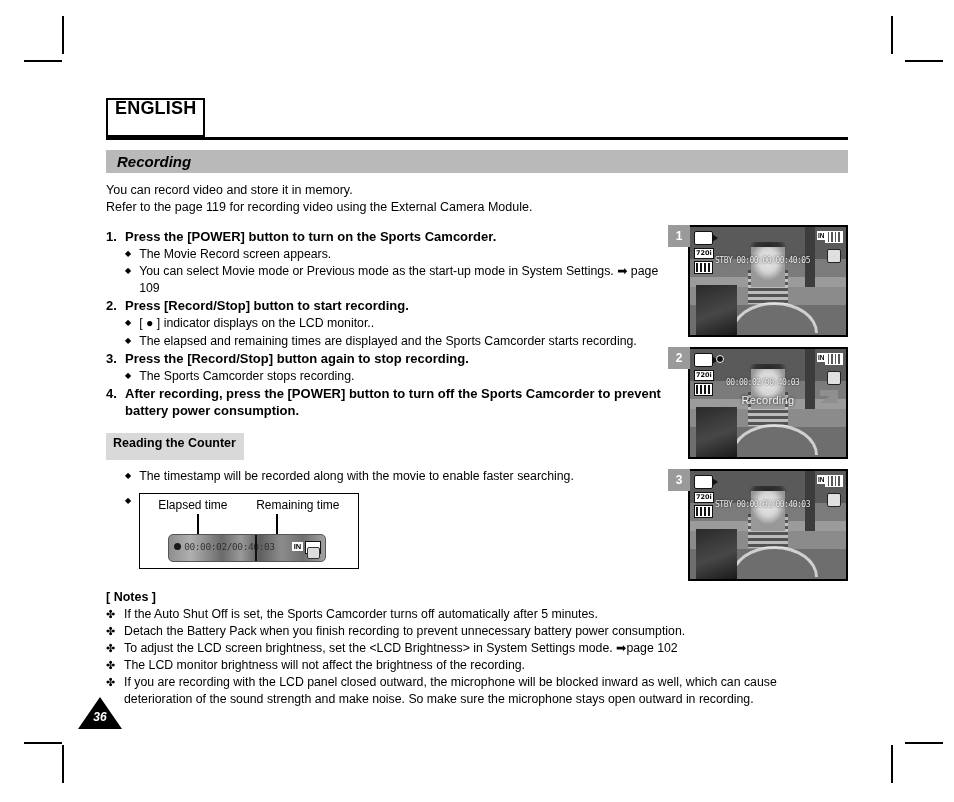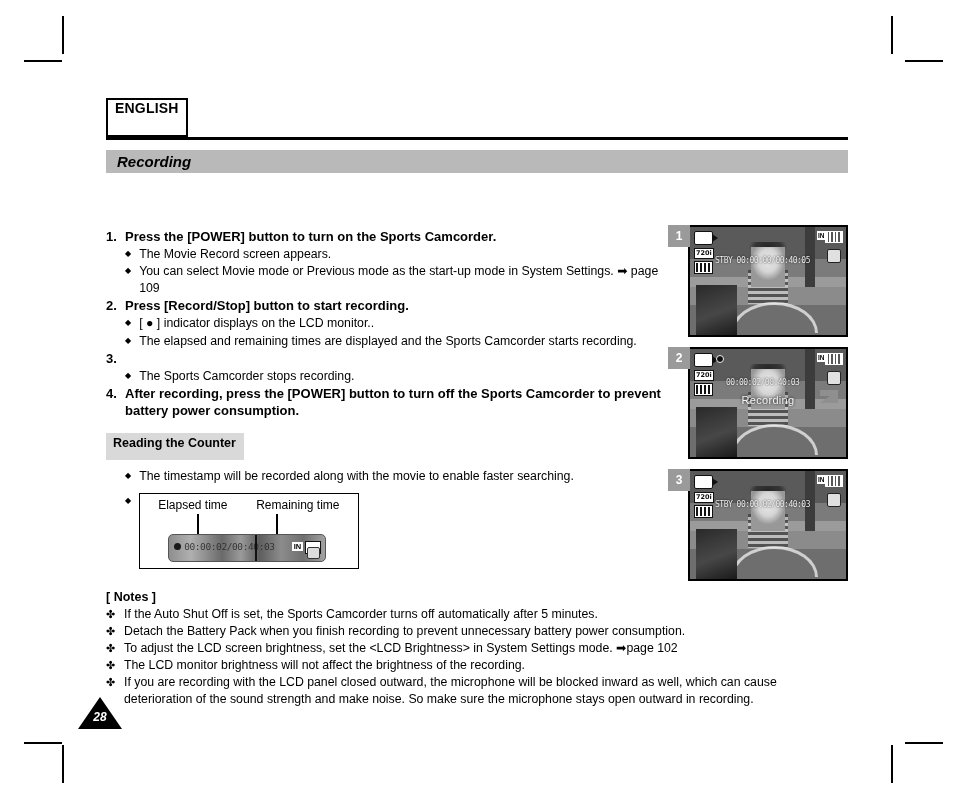--- a/index.html
+++ b/index.html
@@ -28,21 +28,21 @@
     top: 98px;
     width: 742px;
     height: 620px;
   }
 
   
   .lang-box {
     display: inline-block;
     border: 2px solid #000;
     padding: 1px 7px 20px 7px;
-    font-size: 14px;
+    font-size: 18px;
     font-weight: bold;
     letter-spacing: .2px;
     line-height: 14px;
   }
   .page-title {
     font-size: 21px;
     font-weight: bold;
     margin: 9px 0 4px 0;
     letter-spacing: -.1px;
   }
@@ -462,20 +462,24 @@
 <div class="crop crop-v" style="left:891px; top:745px;"></div>
 <div class="crop crop-h" style="left:905px; top:742px;"></div>
 
 <div id="page">
 
   <div class="lang-box">ENGLISH</div>
   <div class="title-rule"></div>
 
   <div class="section-bar">Recording</div>
 
+  <div class="intro">
+    <div>You can record video and store it in memory.</div>
+    <div>Refer to the page 119 for recording video using the External Camera Module.</div>
+  </div>
 
   
   <div id="left-col">
     <ol class="steps">
 
       <li class="step">
         <div class="step-head">
           <span class="step-num">1.</span>
           <span>Press the [POWER] button to turn on the Sports Camcorder.</span>
         </div>
@@ -500,20 +504,21 @@
         </div>
         <div class="sub">
           <span class="dia">◆</span>
           <span class="txt">The elapsed and remaining times are displayed and the Sports Camcorder starts recording.</span>
         </div>
       </li>
 
       <li class="step">
         <div class="step-head">
           <span class="step-num">3.</span>
+          <span>Press the [Record/Stop] button again to stop recording.</span>
         </div>
         <div class="sub">
           <span class="dia">◆</span>
           <span class="txt">The Sports Camcorder stops recording.</span>
         </div>
       </li>
 
       <li class="step">
         <div class="step-head">
           <span class="step-num">4.</span>
@@ -632,14 +637,14 @@
           <span class="osd-hand"></span>
         </div>
       </div>
     </div>
 
   </div>
 </div>
 
 <div id="pagenum">
   <span class="tri"></span>
-  <span class="pn">28</span>
+  <span class="pn">36</span>
 </div>
 
 </body></html>

